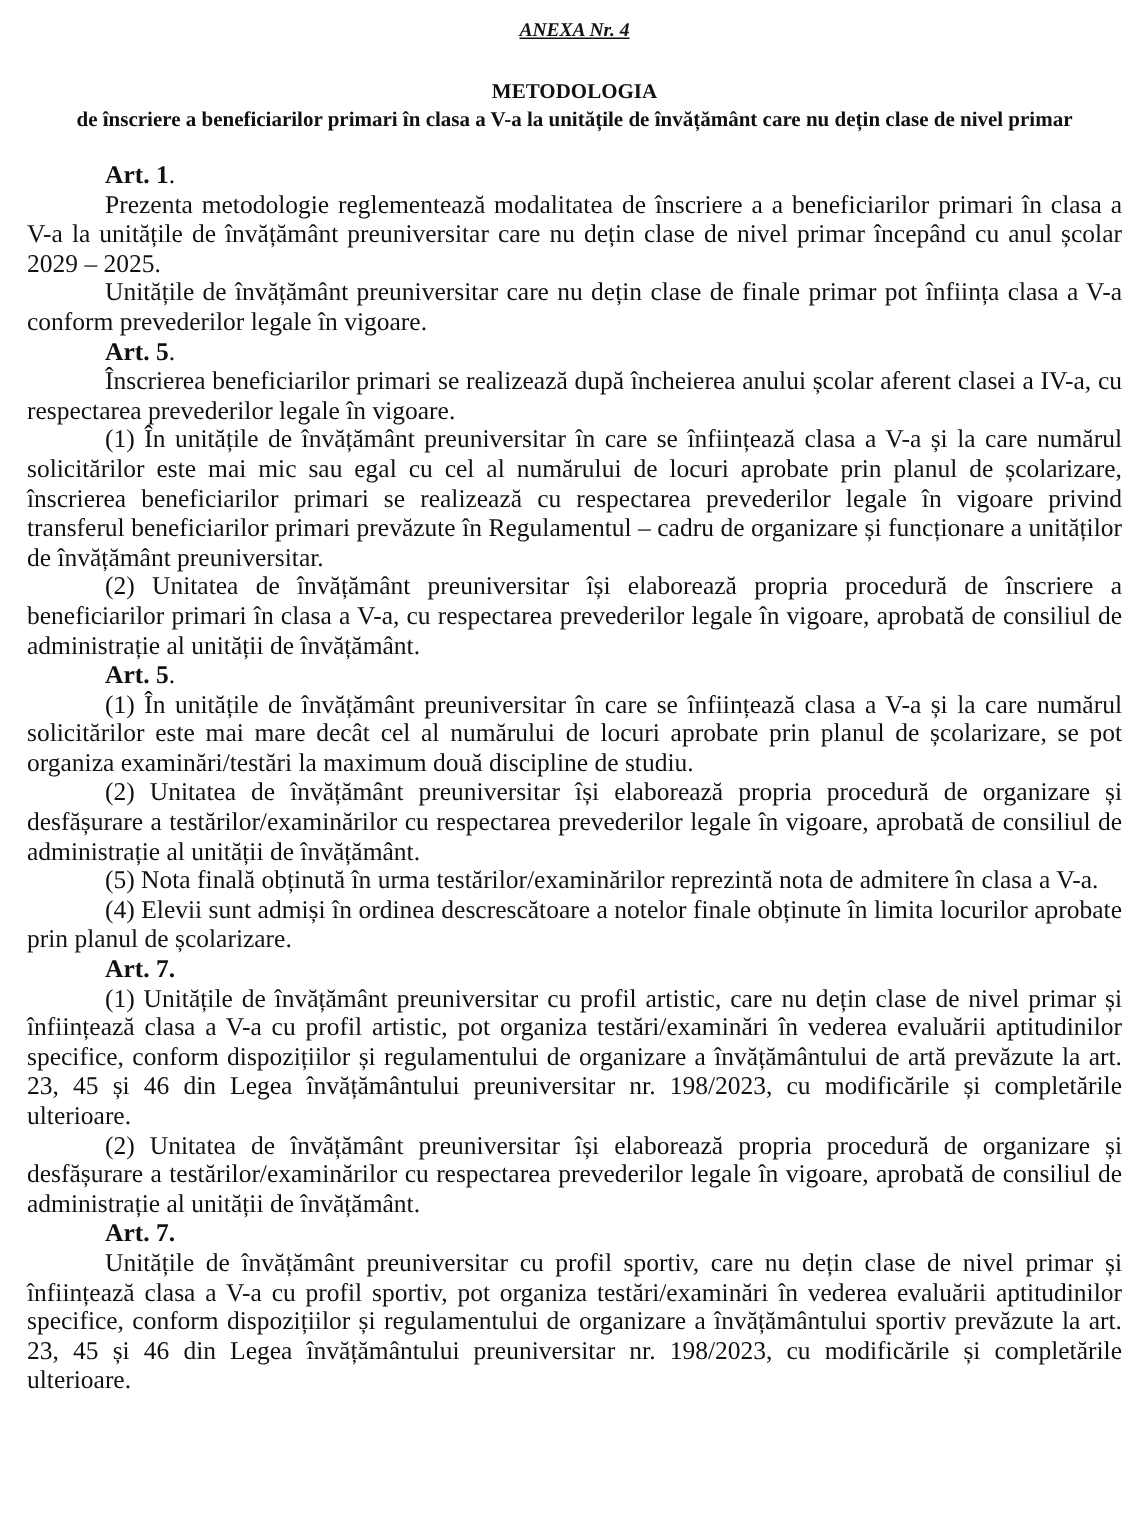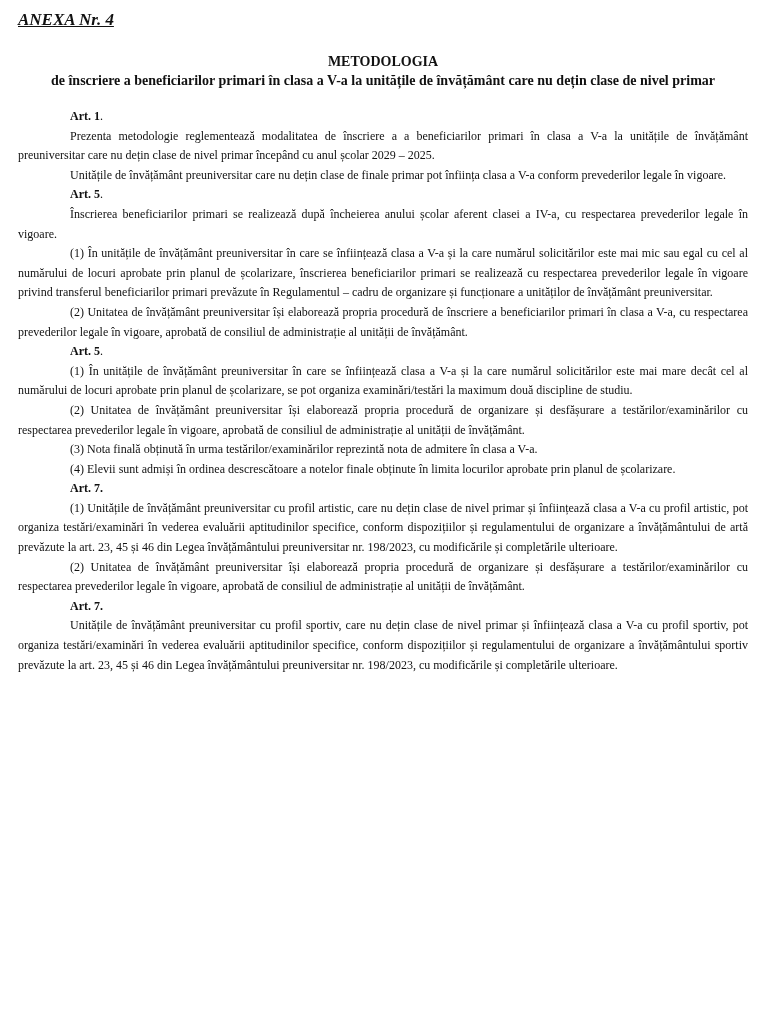--- a/index.html
+++ b/index.html
@@ -3,27 +3,27 @@
 <meta charset="utf-8">
 <style>
   html, body { margin: 0; padding: 0; background: #ffffff; }
   body {
     width: 762px; height: 1024px; overflow: hidden;
     font-family: "Liberation Serif", "DejaVu Serif", serif;
     color: #111111;
   }
   .page { position: relative; width: 762px; height: 1024px; box-sizing: border-box; padding: 10px 14px 0 18px; }
   .annex {
-    text-align: left; font-weight: bold; font-style: italic; text-decoration: underline;
-    font-size: 17px; line-height: 20px; margin: 0 0 0 0; padding-right: 0;
+    text-align: center; font-weight: bold; font-style: italic; text-decoration: underline;
+    font-size: 13px; line-height: 20px; margin: 0 0 0 0; padding-right: 0;
   }
   .title-block { text-align: center; font-weight: bold; font-size: 14px; line-height: 19px; margin-top: 22px; }
   .title-block .t1 { display: block; }
   .title-block .t2 { display: block; padding: 0 10px; }
-  .body { margin-top: 17px; font-size: 12px; line-height: 19.6px; text-align: justify; }
+  .body { margin-top: 17px; font-size: 17px; line-height: 19.6px; text-align: justify; }
   .art-head { padding-left: 52px; font-weight: bold; display: block; }
   .art-head .dot { font-weight: normal; }
   .para { text-indent: 52px; margin: 0; }
 </style>
 </head>
 <body>
 
 <div class="page">
   <div class="annex">ANEXA Nr. 4</div>
 
@@ -50,21 +50,21 @@
 
     <div>
       <p class="para">(1) În unitățile de învățământ preuniversitar în care se înființează clasa a V-a și la care numărul solicitărilor este mai mic sau egal cu cel al numărului de locuri aprobate prin planul de școlarizare, înscrierea beneficiarilor primari se realizează cu respectarea prevederilor legale în vigoare privind transferul beneficiarilor primari prevăzute în Regulamentul – cadru de organizare și funcționare a unităților de învățământ preuniversitar.</p>
       <p class="para">(2) Unitatea de învățământ preuniversitar își elaborează propria procedură de înscriere a beneficiarilor primari în clasa a V-a, cu respectarea prevederilor legale în vigoare, aprobată de consiliul de administrație al unității de învățământ.</p>
     </div>
 
     <div>
       <span class="art-head"><span>Art. 5</span><span class="dot">.</span></span>
       <p class="para">(1) În unitățile de învățământ preuniversitar în care se înființează clasa a V-a și la care numărul solicitărilor este mai mare decât cel al numărului de locuri aprobate prin planul de școlarizare, se pot organiza examinări/testări la maximum două discipline de studiu.</p>
       <p class="para">(2) Unitatea de învățământ preuniversitar își elaborează propria procedură de organizare și desfășurare a testărilor/examinărilor cu respectarea prevederilor legale în vigoare, aprobată de consiliul de administrație al unității de învățământ.</p>
-      <p class="para">(3) Nota finală obținută în urma testărilor/examinărilor reprezintă nota de admitere în clasa a V-a.</p>
+      <p class="para">(5) Nota finală obținută în urma testărilor/examinărilor reprezintă nota de admitere în clasa a V-a.</p>
       <p class="para">(4) Elevii sunt admiși în ordinea descrescătoare a notelor finale obținute în limita locurilor aprobate prin planul de școlarizare.</p>
     </div>
 
     <div>
       <span class="art-head"><span>Art. 7.</span><span class="dot"></span></span>
       <p class="para">(1) Unitățile de învățământ preuniversitar cu profil artistic, care nu dețin clase de nivel primar și înființează clasa a V-a cu profil artistic, pot organiza testări/examinări în vederea evaluării aptitudinilor specifice, conform dispozițiilor și regulamentului de organizare a învățământului de artă prevăzute la art. 23, 45 și 46 din Legea învățământului preuniversitar nr. 198/2023, cu modificările și completările ulterioare.</p>
       <p class="para">(2) Unitatea de învățământ preuniversitar își elaborează propria procedură de organizare și desfășurare a testărilor/examinărilor cu respectarea prevederilor legale în vigoare, aprobată de consiliul de administrație al unității de învățământ.</p>
     </div>
 
     <div>

